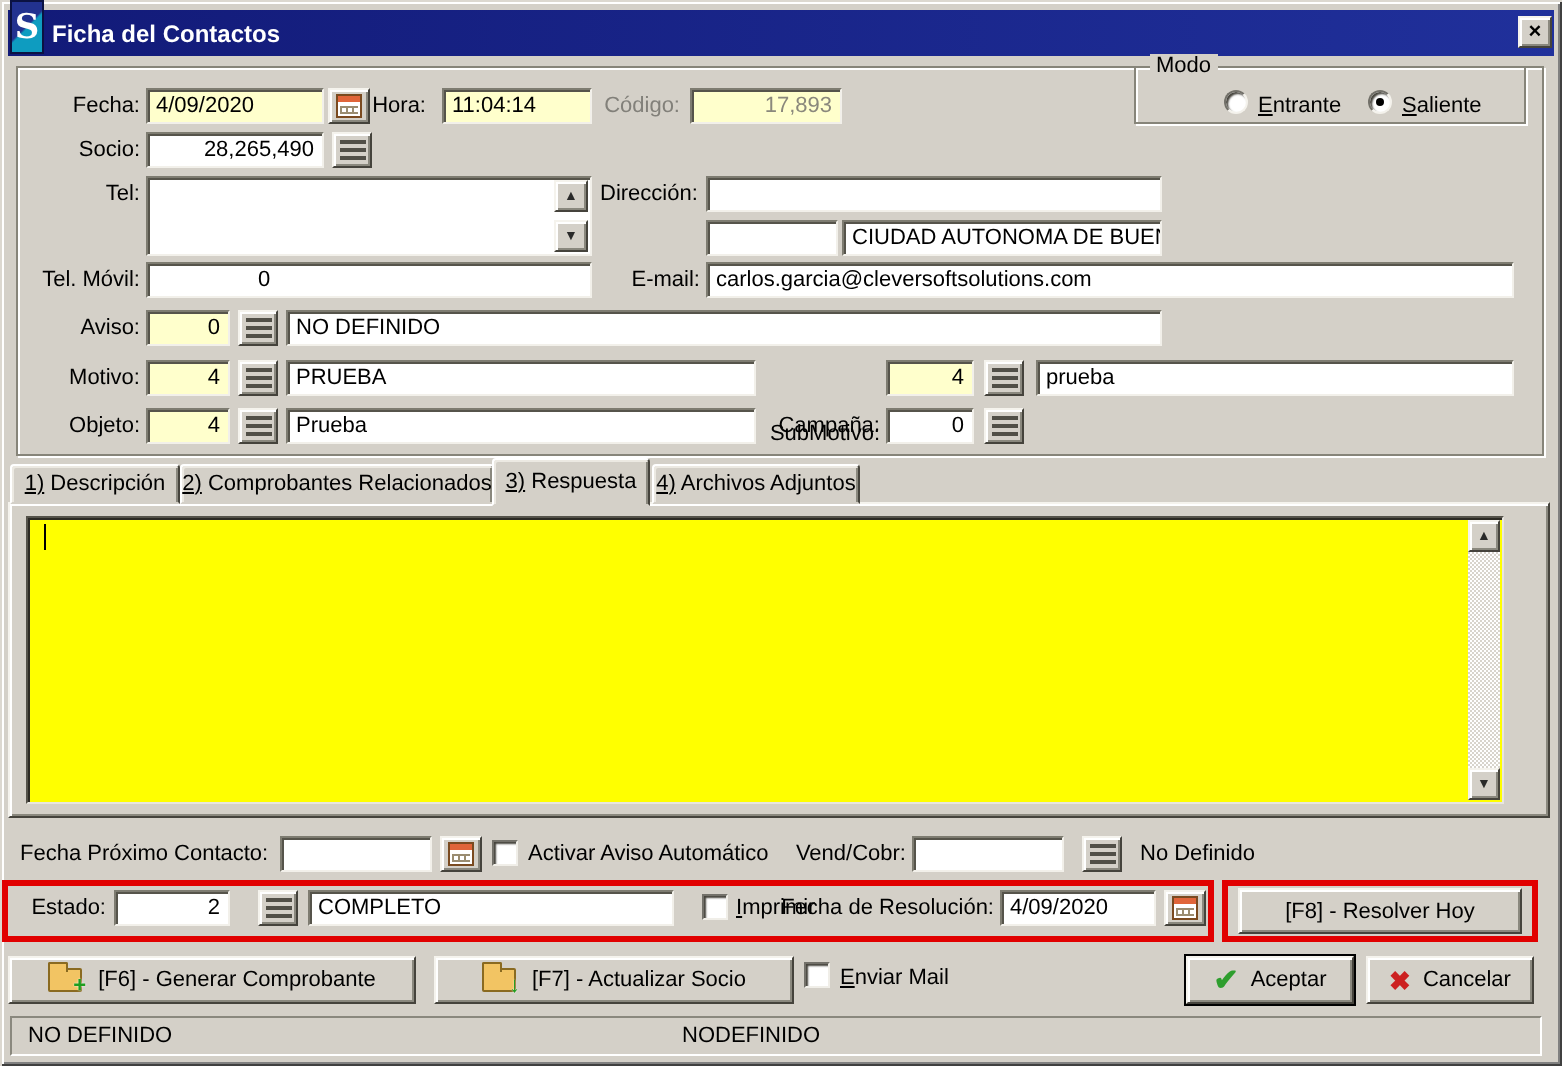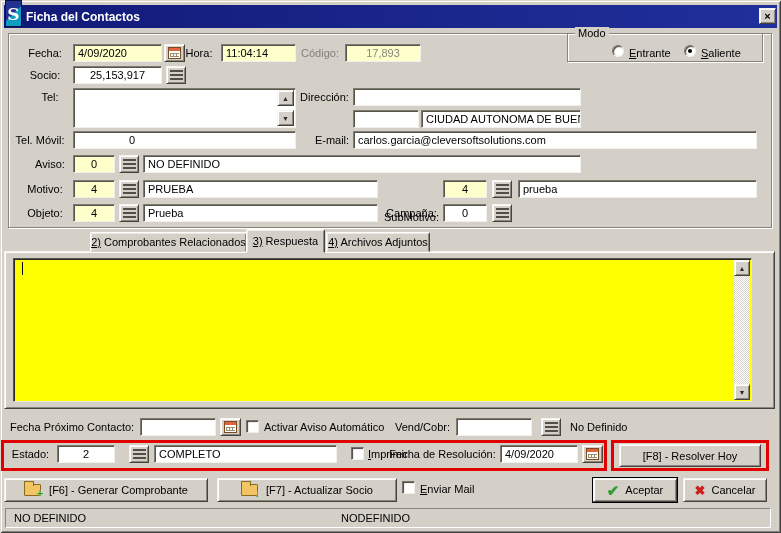--- a/index.html
+++ b/index.html
@@ -4,21 +4,21 @@
 <style>
   html,body{margin:0;padding:0;background:#777;}
   *{box-sizing:border-box;}
   .win{position:relative;width:781px;height:533px;background:#d4d0c8;
        font-family:"Liberation Sans",sans-serif;font-size:11px;color:#000;
        box-shadow:inset 1px 1px 0 #dcd8d0, inset -1px -1px 0 #404040,
                   inset 2px 2px 0 #fff, inset -2px -2px 0 #808080;
        overflow:hidden;}
   .abs{position:absolute;}
   .lbl{position:absolute;white-space:nowrap;line-height:13px;}
-  .r{text-align:center;}
+  .r{text-align:right;}
   .fld{position:absolute;background:#fff;border:1px solid;
        border-color:#7e7c71 #f2f0ea #f2f0ea #7e7c71;
        box-shadow:inset 1px 1px 0 #56544b;
        padding:2px 4px 0 4px;line-height:13px;white-space:nowrap;overflow:hidden;}
   .yellow{background:#ffffcc;}
   .dis{color:#8a887c;}
   .dis-lbl{color:#82807a;}
   .btn{position:absolute;background:#d4d0c8;border:1px solid;
        border-color:#f5f3ed #45433c #45433c #f5f3ed;
        box-shadow:inset 1px 1px 0 #fff, inset -1px -1px 0 #8a887e;
@@ -92,21 +92,21 @@
   <div class="fld yellow" style="left:73px;top:44px;width:89px;height:18px;">4/09/2020</div>
   <div class="btn" style="left:164px;top:44px;width:21px;height:18px;">
     <span class="calicon"></span>
   </div>
   <div class="lbl r" style="left:185px;top:47px;width:28px;">Hora:</div>
   <div class="fld yellow" style="left:221px;top:44px;width:75px;height:18px;">11:04:14</div>
   <div class="lbl r dis-lbl" style="left:300px;top:47px;width:40px;">Código:</div>
   <div class="fld yellow dis r" style="left:345px;top:44px;width:76px;height:18px;">17,893</div>
 
   <div class="lbl r" style="left:20px;top:69px;width:50px;">Socio:</div>
-  <div class="fld r" style="left:73px;top:66px;width:89px;height:18px;">25,153,917</div>
+  <div class="fld r" style="left:73px;top:66px;width:89px;height:18px;">28,265,490</div>
   <div class="btn" style="left:166px;top:66px;width:20px;height:18px;">
     <span class="burger"></span>
   </div>
 
 
   <div class="lbl r" style="left:30px;top:91px;width:40px;">Tel:</div>
   <div class="fld" style="left:73px;top:88px;width:223px;height:40px;padding:2px 22px 0 4px;"></div>
   <div class="sb-btn" style="left:277px;top:90px;width:17px;height:16px;">
     <span>▲</span>
   </div>
@@ -149,20 +149,23 @@
   <div class="btn" style="left:119px;top:204px;width:20px;height:18px;">
     <span class="burger"></span>
   </div>
   <div class="fld" style="left:143px;top:204px;width:235px;height:18px;">Prueba</div>
   <div class="lbl r" style="left:383px;top:207px;width:57px;">Campaña:</div>
   <div class="fld r" style="left:443px;top:204px;width:44px;height:18px;">0</div>
   <div class="btn" style="left:492px;top:204px;width:20px;height:18px;">
     <span class="burger"></span>
   </div>
 
+  <div class="tab" style="left:5px;top:232px;width:85px;height:20px;">
+    <span><u>1)</u> Descripción</span>
+  </div>
   <div class="tab" style="left:90px;top:232px;width:157px;height:20px;">
     <span><u>2)</u> Comprobantes Relacionados</span>
   </div>
   <div class="tab active" style="left:246px;top:229px;width:79px;height:24px;">
     <span><u>3)</u> Respuesta</span>
   </div>
   <div class="tab" style="left:326px;top:232px;width:104px;height:20px;">
     <span><u>4)</u> Archivos Adjuntos</span>
   </div>
 

